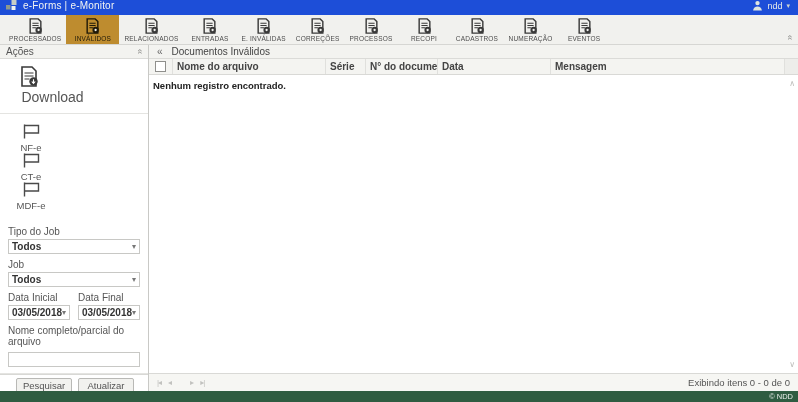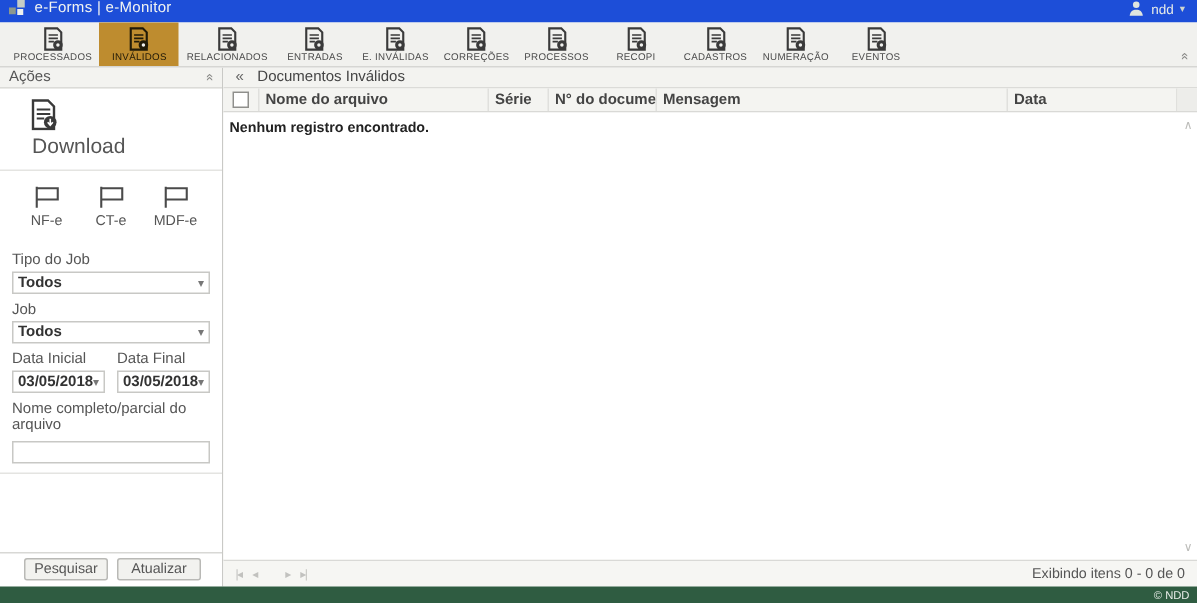--- a/index.html
+++ b/index.html
@@ -32,21 +32,21 @@
 
   
   .sidebar { width:149px; flex:0 0 auto; border-right:1px solid #C9C9C6; display:flex; flex-direction:column; background:#fff; }
   .section-header { height:14px; background:#F3F3F0; border-bottom:1px solid #DBDBD8; display:flex; align-items:center; padding:0 6px; font-size:10px; color:#555; flex:0 0 auto; }
   .section-header .dbl-chevron { margin-left:auto; font-size:9px; color:#8a8a88; transform:rotate(90deg); cursor:pointer; line-height:1; }
   .actions-body { padding:5px 6px 0; flex:0 0 auto; }
   .download-btn { width:46px; display:flex; flex-direction:column; align-items:center; gap:2px; cursor:pointer; padding:2px 0; }
   .download-btn .dl-icon { width:19px; height:21px; color:#3a3a3a; }
   .download-btn .dl-label { font-size:14px; color:#555;padding-left:47px; }
   .actions-divider { border:none; border-top:1px solid #E4E4E1; margin:6px -6px 0; }
-  .flags-row { display:flex; justify-content:space-between; padding:10px 6px 8px; }
+  .flags-row { display:flex; justify-content:space-between; padding:10px 6px 8px;flex-direction:column; }
   .flag-btn { width:38px; display:flex; flex-direction:column; align-items:center; gap:3px; cursor:pointer; }
   .flag-btn .flag-icon { width:19px; height:15px; color:#4a4a4a; }
   .flag-btn .flag-label { font-size:9.5px; color:#555; }
 
   .filter-body { padding:2px 8px 6px; border-bottom:1px solid #E4E4E1; flex:0 0 auto; }
   .field-label { font-size:10px; color:#555; margin:5px 0 2px; }
   .select-box { height:15px; background:#fff; border:1px solid #C8C8C5; display:flex; align-items:center; padding:0 3px; cursor:pointer; }
   .select-box .select-value { font-size:10px; font-weight:700; color:#333; flex:1 1 auto; white-space:nowrap; overflow:hidden; }
   .select-box .caret2 { font-size:8px; color:#777; flex:0 0 auto; }
   .dates-row { display:flex; gap:8px; }
@@ -303,22 +303,22 @@
         <span class="panel-title">Documentos Inválidos</span>
       </div>
 
       <div class="table-header">
         <div class="th-cell th-check">
           <span class="checkbox"></span>
         </div>
         <div class="th-cell th-nome">Nome do arquivo</div>
         <div class="th-cell th-serie">Série</div>
         <div class="th-cell th-ndoc">N° do documento</div>
+        <div class="th-cell th-data">Data</div>
         <div class="th-cell th-msg">Mensagem</div>
-        <div class="th-cell th-data">Data</div>
         <div class="th-cell th-stub"></div>
       </div>
 
       <div class="table-body">
         <div class="empty-message">Nenhum registro encontrado.</div>
         <span class="scroll-up">∧</span>
         <span class="scroll-down">∨</span>
       </div>
 
       <div class="pagination">

